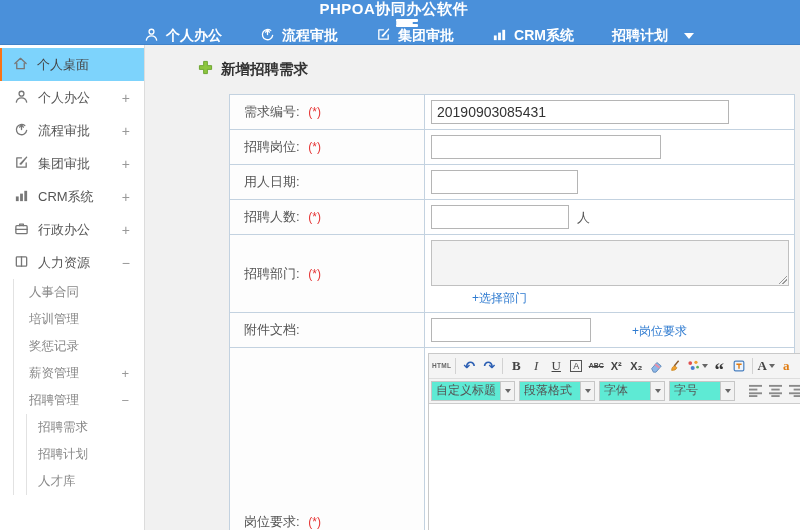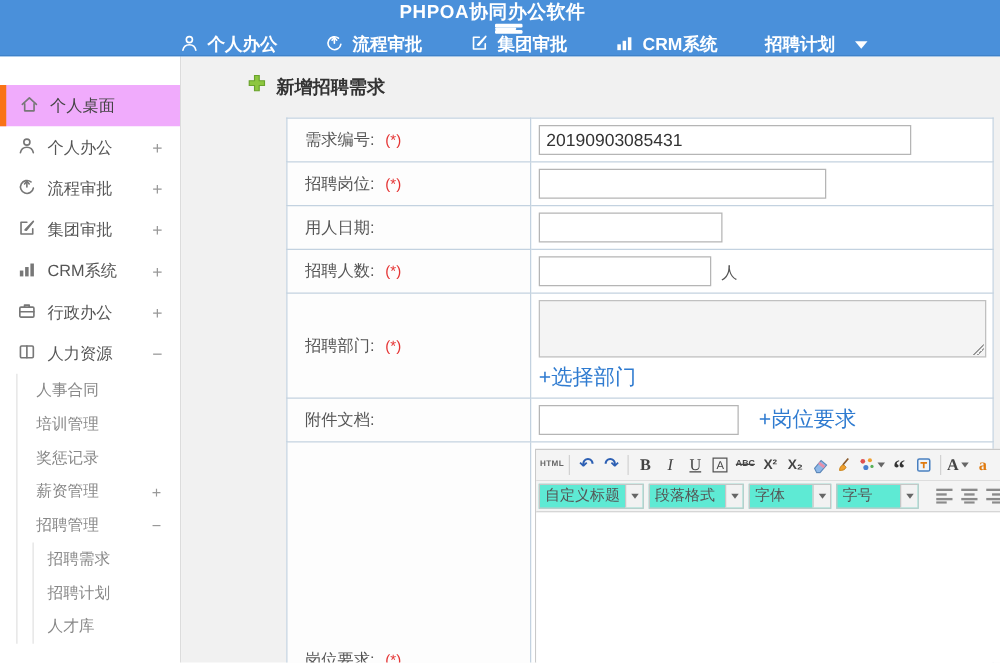--- a/index.html
+++ b/index.html
@@ -22,21 +22,21 @@
   .caret-down { margin-left:16px; width:0; height:0; border-left:5px solid transparent;
                 border-right:5px solid transparent; border-top:6px solid #fff; cursor:pointer; }
 
   
   .sidebar { position:absolute; left:0; top:45px; width:145px; bottom:0;
              background:#fff; border-right:1px solid #dcdcdc; padding-top:3px; }
   .side-item { height:33px; display:flex; align-items:center; padding-left:14px;
                font-size:13px; color:#555; cursor:pointer; position:relative; }
   .side-item svg { margin-right:9px; flex:0 0 auto; color:#777; }
   .side-item .expand { position:absolute; right:14px; color:#999; font-size:14px; font-weight:400; }
-  .side-item.active { background:#f0abfc; border-left:5px solid #f97316; padding-left:11px; color:#444;margin-top:20px; }
+  .side-item.active { background:#7dd3fc; border-left:2px solid #f97316; padding-left:11px; color:#444; }
   .sub-group { margin-left:13px; border-left:1px solid #e2e2e2; }
   .sub-item { height:27px; display:flex; align-items:center; padding-left:15px;
               font-size:12.5px; color:#888; cursor:pointer; position:relative; }
   .sub-item .expand { position:absolute; right:15px; color:#999; font-size:13px; }
   .sub-group2 { margin-left:12px; border-left:1px solid #e2e2e2; }
   .sub-group2 .sub-item { padding-left:11px; }
 
   
   .content { position:absolute; left:145px; top:45px; width:655px; bottom:0;
              background:#f1f1f1; overflow:hidden; }
@@ -50,21 +50,21 @@
   td.val { padding:5px 6px; font-size:13px; color:#555; }
   .req { color:#e53535; margin-left:5px; font-size:12px; }
   input.fld { border:1px solid #b5b5b5; height:24px; padding:1px 5px; font-size:14px;
               color:#333; background:#fff; font-family:inherit; }
   .w-reqno { width:298px; font-size:15px; }
   .w-pos { width:230px; }
   .w-date { width:147px; }
   .w-cnt { width:138px; }
   .w-att { width:160px; }
   .suffix { margin-left:8px; color:#555; font-size:13px; }
-  a.flink { color:#2f7bd0; font-size:17px; text-decoration:none; cursor:pointer; }
+  a.flink { color:#2f7bd0; font-size:12px; text-decoration:none; cursor:pointer;margin-left:41px; }
   .dept-ta { display:block; width:358px; height:46px; background:#f4f4f4;
              border:1px solid #c0c0c0; resize:none; position:relative; }
   .ta-wrap { position:relative; width:358px; }
   .ta-grip { position:absolute; right:2px; bottom:2px; width:9px; height:9px;
              background:linear-gradient(135deg,transparent 50%,#999 50%,#999 58%,transparent 58%,transparent 70%,#999 70%,#999 78%,transparent 78%); }
   .dept-link { display:block; margin-top:4px; }
   .att-link { margin-left:16px; }
 
   
   tr.editor-row { height:348px; }

